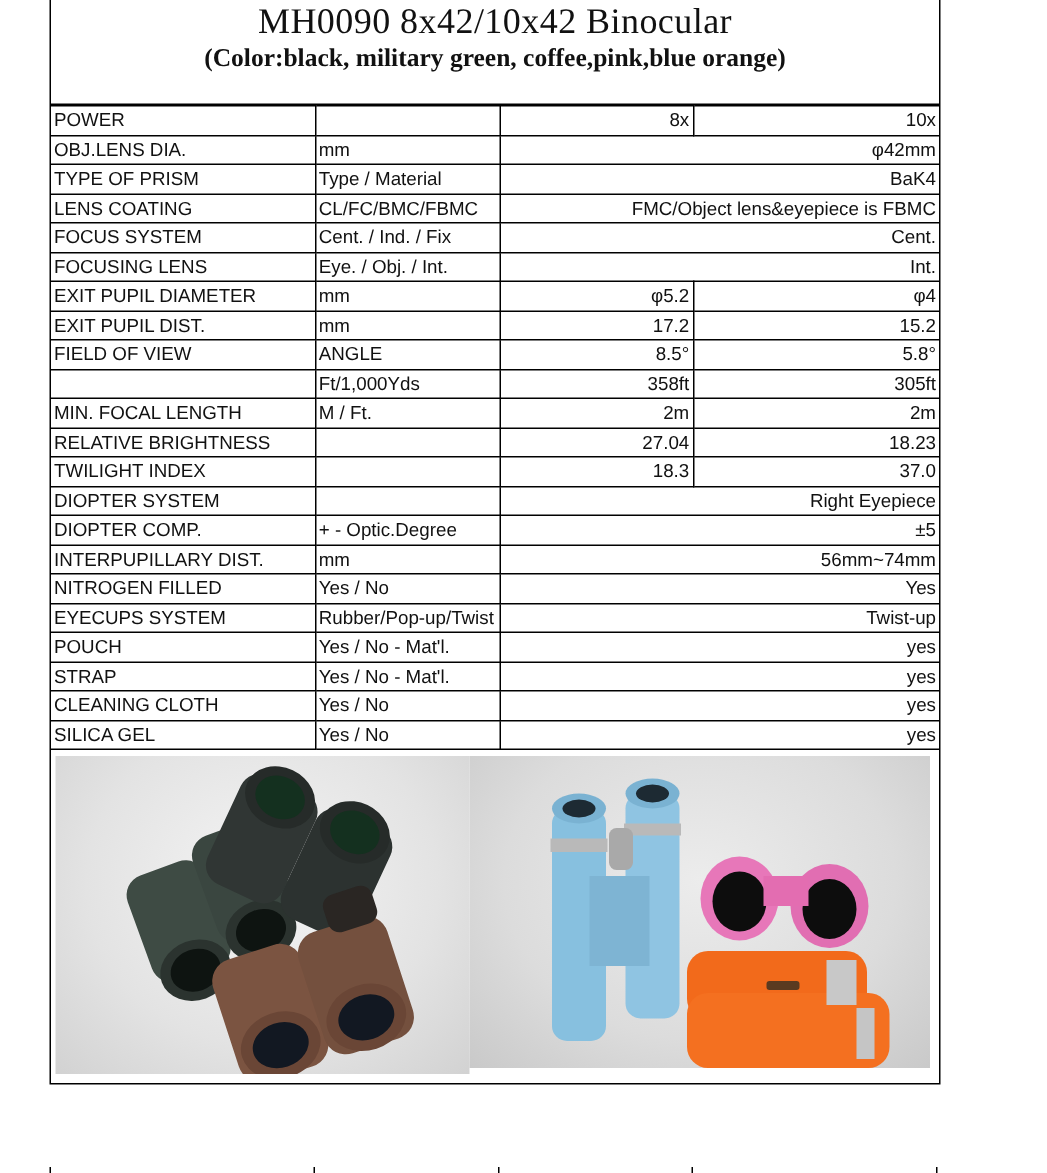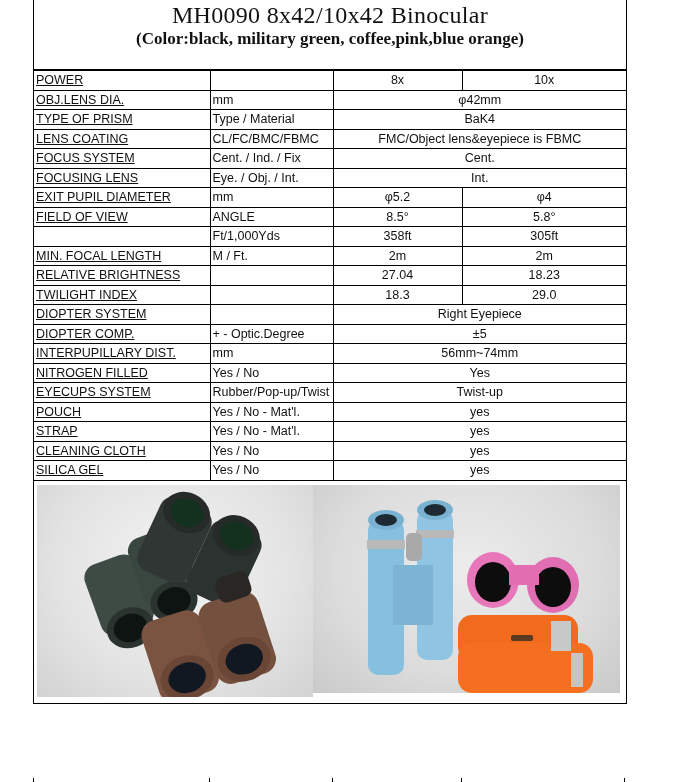--- a/index.html
+++ b/index.html
@@ -3,23 +3,23 @@
 <meta charset="utf-8">
 <style>
   html, body { margin:0; padding:0; background:#ffffff; }
   body { width:698px; height:782px; position:relative; overflow:hidden; font-family:"Liberation Sans", sans-serif; color:#111; }
   .sheet { position:absolute; left:33px; top:-2px; width:592px; border-left:1px solid #000; border-right:1px solid #000; }
   .title-box { height:71px; border-bottom:1px solid #000; text-align:center; position:relative; }
   .title { font-family:"Liberation Serif", serif; font-size:24px; letter-spacing:0.3px; padding-top:3px; line-height:28px; }
   .subtitle { font-family:"Liberation Serif", serif; font-size:17px; font-weight:bold; line-height:18px; margin-top:1px; }
   table.spec { border-collapse:collapse; width:592px; table-layout:fixed; }
   table.spec td { border:1px solid #000; height:18.5px; padding:0 2px; font-size:12.5px; line-height:18px; white-space:nowrap; overflow:hidden; }
-  table.spec tr td:first-child { border-left:none;text-decoration:underline; }
+  table.spec tr td:first-child { border-left:none; }
   table.spec tr td:last-child { border-right:none; }
-  td.c { text-align:center; }
+  td.c { text-align:right; }
   .photos { height:222px; border-bottom:1px solid #000; position:relative; }
   .photo { position:absolute; overflow:hidden; }
   .p1 { left:3px; top:4px; width:276px; height:212px; background:radial-gradient(ellipse at 50% 40%, #f4f4f4 0%, #e3e3e3 60%, #d2d2d2 100%); }
   .p2 { left:279px; top:4px; width:307px; height:208px; background:radial-gradient(ellipse at 50% 40%, #ececec 0%, #dcdcdc 60%, #c9c9c9 100%); }
   .footer-row { position:absolute; left:33px; top:778px; width:592px; height:6px; }
   .footer-row span { position:absolute; top:0; width:1px; height:6px; background:#000; }
 </style>
 </head>
 <body>
 
@@ -68,20 +68,26 @@
           <td>Eye. / Obj. / Int.</td>
           <td class="c" colspan="2">Int.</td>
         </tr>
         <tr>
           <td>EXIT PUPIL DIAMETER</td>
           <td>mm</td>
           <td class="c">φ5.2</td>
           <td class="c">φ4</td>
         </tr>
         <tr>
+          <td>EXIT PUPIL DIST.</td>
+          <td>mm</td>
+          <td class="c">17.2</td>
+          <td class="c">15.2</td>
+        </tr>
+        <tr>
           <td>FIELD OF VIEW</td>
           <td>ANGLE</td>
           <td class="c">8.5°</td>
           <td class="c">5.8°</td>
         </tr>
         <tr>
           <td></td>
           <td>Ft/1,000Yds</td>
           <td class="c">358ft</td>
           <td class="c">305ft</td>
@@ -95,21 +101,21 @@
         <tr>
           <td>RELATIVE BRIGHTNESS</td>
           <td></td>
           <td class="c">27.04</td>
           <td class="c">18.23</td>
         </tr>
         <tr>
           <td>TWILIGHT INDEX</td>
           <td></td>
           <td class="c">18.3</td>
-          <td class="c">29.0</td>
+          <td class="c">37.0</td>
         </tr>
         <tr>
           <td>DIOPTER SYSTEM</td>
           <td></td>
           <td class="c" colspan="2">Right Eyepiece</td>
         </tr>
         <tr>
           <td>DIOPTER COMP.</td>
           <td> + - Optic.Degree</td>
           <td class="c" colspan="2">±5</td>

